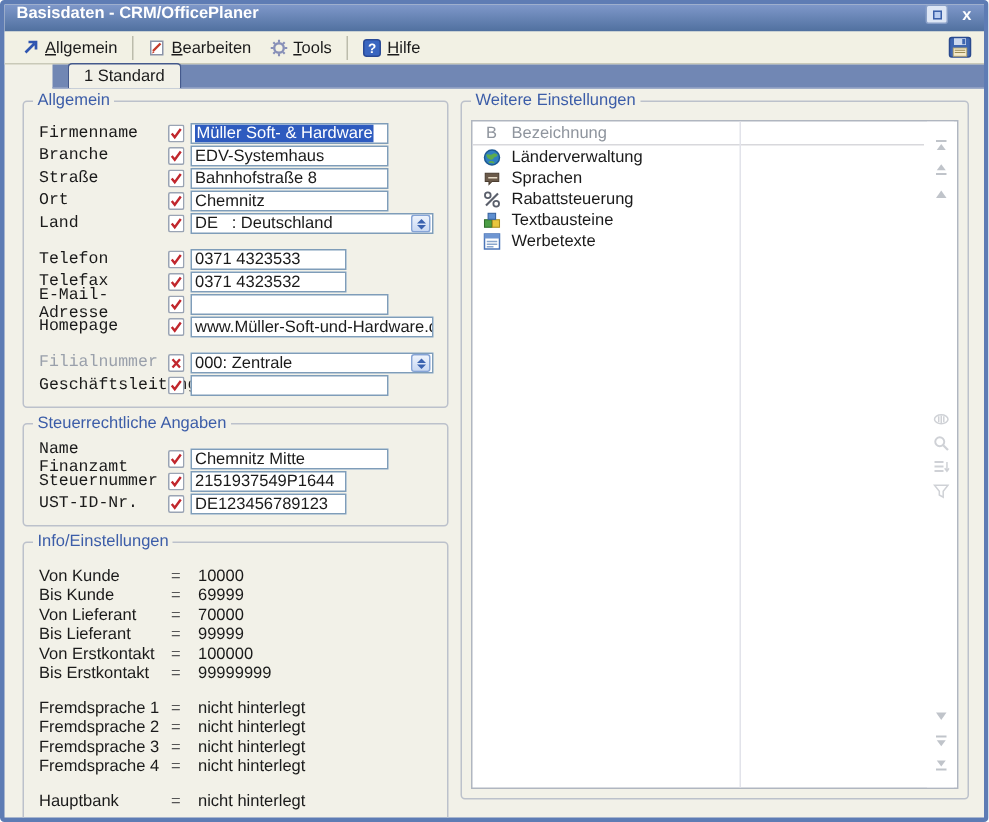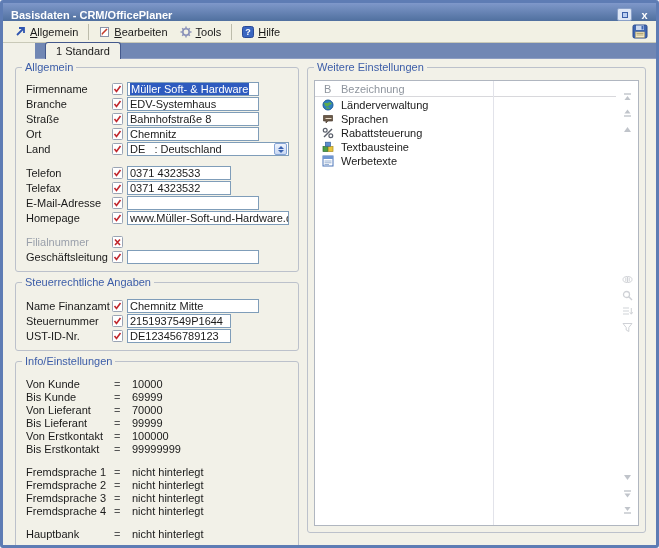--- a/index.html
+++ b/index.html
@@ -7,21 +7,21 @@
   body { font-family: "Liberation Sans", sans-serif; font-size: 11px; color:#1a1a1a; }
 
   .window {
     position: relative; width: 659px; height: 548px;
     border: 3px solid #5e7cb4; border-radius: 3px;
     background: #f2f1e8; overflow: hidden;
   }
 
   
   .titlebar {
-    height: 18px; display: flex; align-items: flex-end;
+    height: 18px; display: flex; align-items: flex-start;
     background: linear-gradient(#7f98ca, #50709f);
     padding: 0 4px 0 8px;
   }
   .titlebar .title { color:#fff; font-weight: bold; font-size: 11px; flex: 1; }
   .winbtns { display:flex; align-items:center; gap:5px; }
   .winbtn { width: 15px; height: 13px; display:flex; align-items:center; justify-content:center; cursor: default; }
   .winbtn.restore { background:#dde6f5; border:1px solid #8aa0c8; border-radius:2px; }
   .winbtn.restore .inner { width:6px; height:6px; border:1px solid #3a5fa8; background:#b9cdf0; }
   .winbtn.close { color:#fff; font-weight:bold; font-size:11px; }
 
@@ -59,21 +59,21 @@
     color:#3c5da8; font-size:11px;
   }
 
   .g-allgemein { height: 226px; margin-bottom: 10px; }
   .g-steuer    { height: 72px;  margin-bottom: 10px; padding-top:16px; }
   .g-info      { flex:1; padding-top:16px; }
   .g-weitere   { flex:1; padding:12px 6px 6px 6px; }
 
   
   .frow { display:flex; align-items:center; height:14px; margin-bottom:1px; }
-  .frow .flabel { width: 86px; flex:none; font-size:11px; }
+  .frow .flabel { width: 86px; flex:none; font-size:11px;font-family:Liberation Mono, monospace; }
   .frow .flabel.disabled { color:#9aa0ab; }
   .frow .ficon { width: 15px; flex:none; display:flex; align-items:center; }
   .rowgap { height: 9px; }
 
   .input {
     height: 14px; background:#fff; border:1px solid #7f9db9;
     padding:0 2px; font-size:11px; display:flex; align-items:center;
     overflow:hidden; white-space:pre;
   }
   .input.wide { width: 132px; }
@@ -324,20 +324,24 @@
         <div class="rowgap"></div>
 
         <div class="frow">
           <span class="flabel disabled">Filialnummer</span>
           <span class="ficon">
             <svg width="11" height="12" viewBox="0 0 11 12">
                 <rect x="0.5" y="0.5" width="10" height="11" rx="1" fill="#fff" stroke="#9aa4b4"></rect>
                 <path d="M3 3.5 L8 9 M8 3.5 L3 9" stroke="#c1272d" stroke-width="1.6" fill="none"></path>
               </svg>
           </span>
+          <div class="input combo">
+            <span class="combotext">000: Zentrale</span>
+            <span class="spinbtn"><i class="up"></i><i class="dn"></i></span>
+          </div>
         </div>
 
         <div class="frow">
           <span class="flabel">Geschäftsleitung</span>
           <span class="ficon">
             <svg width="11" height="12" viewBox="0 0 11 12">
                 <rect x="0.5" y="0.5" width="10" height="11" rx="1" fill="#fff" stroke="#9aa4b4"></rect>
                 <path d="M2.5 6 l2 2.5 L8.5 3" stroke="#c1272d" stroke-width="1.6" fill="none"></path>
               </svg>
           </span>

